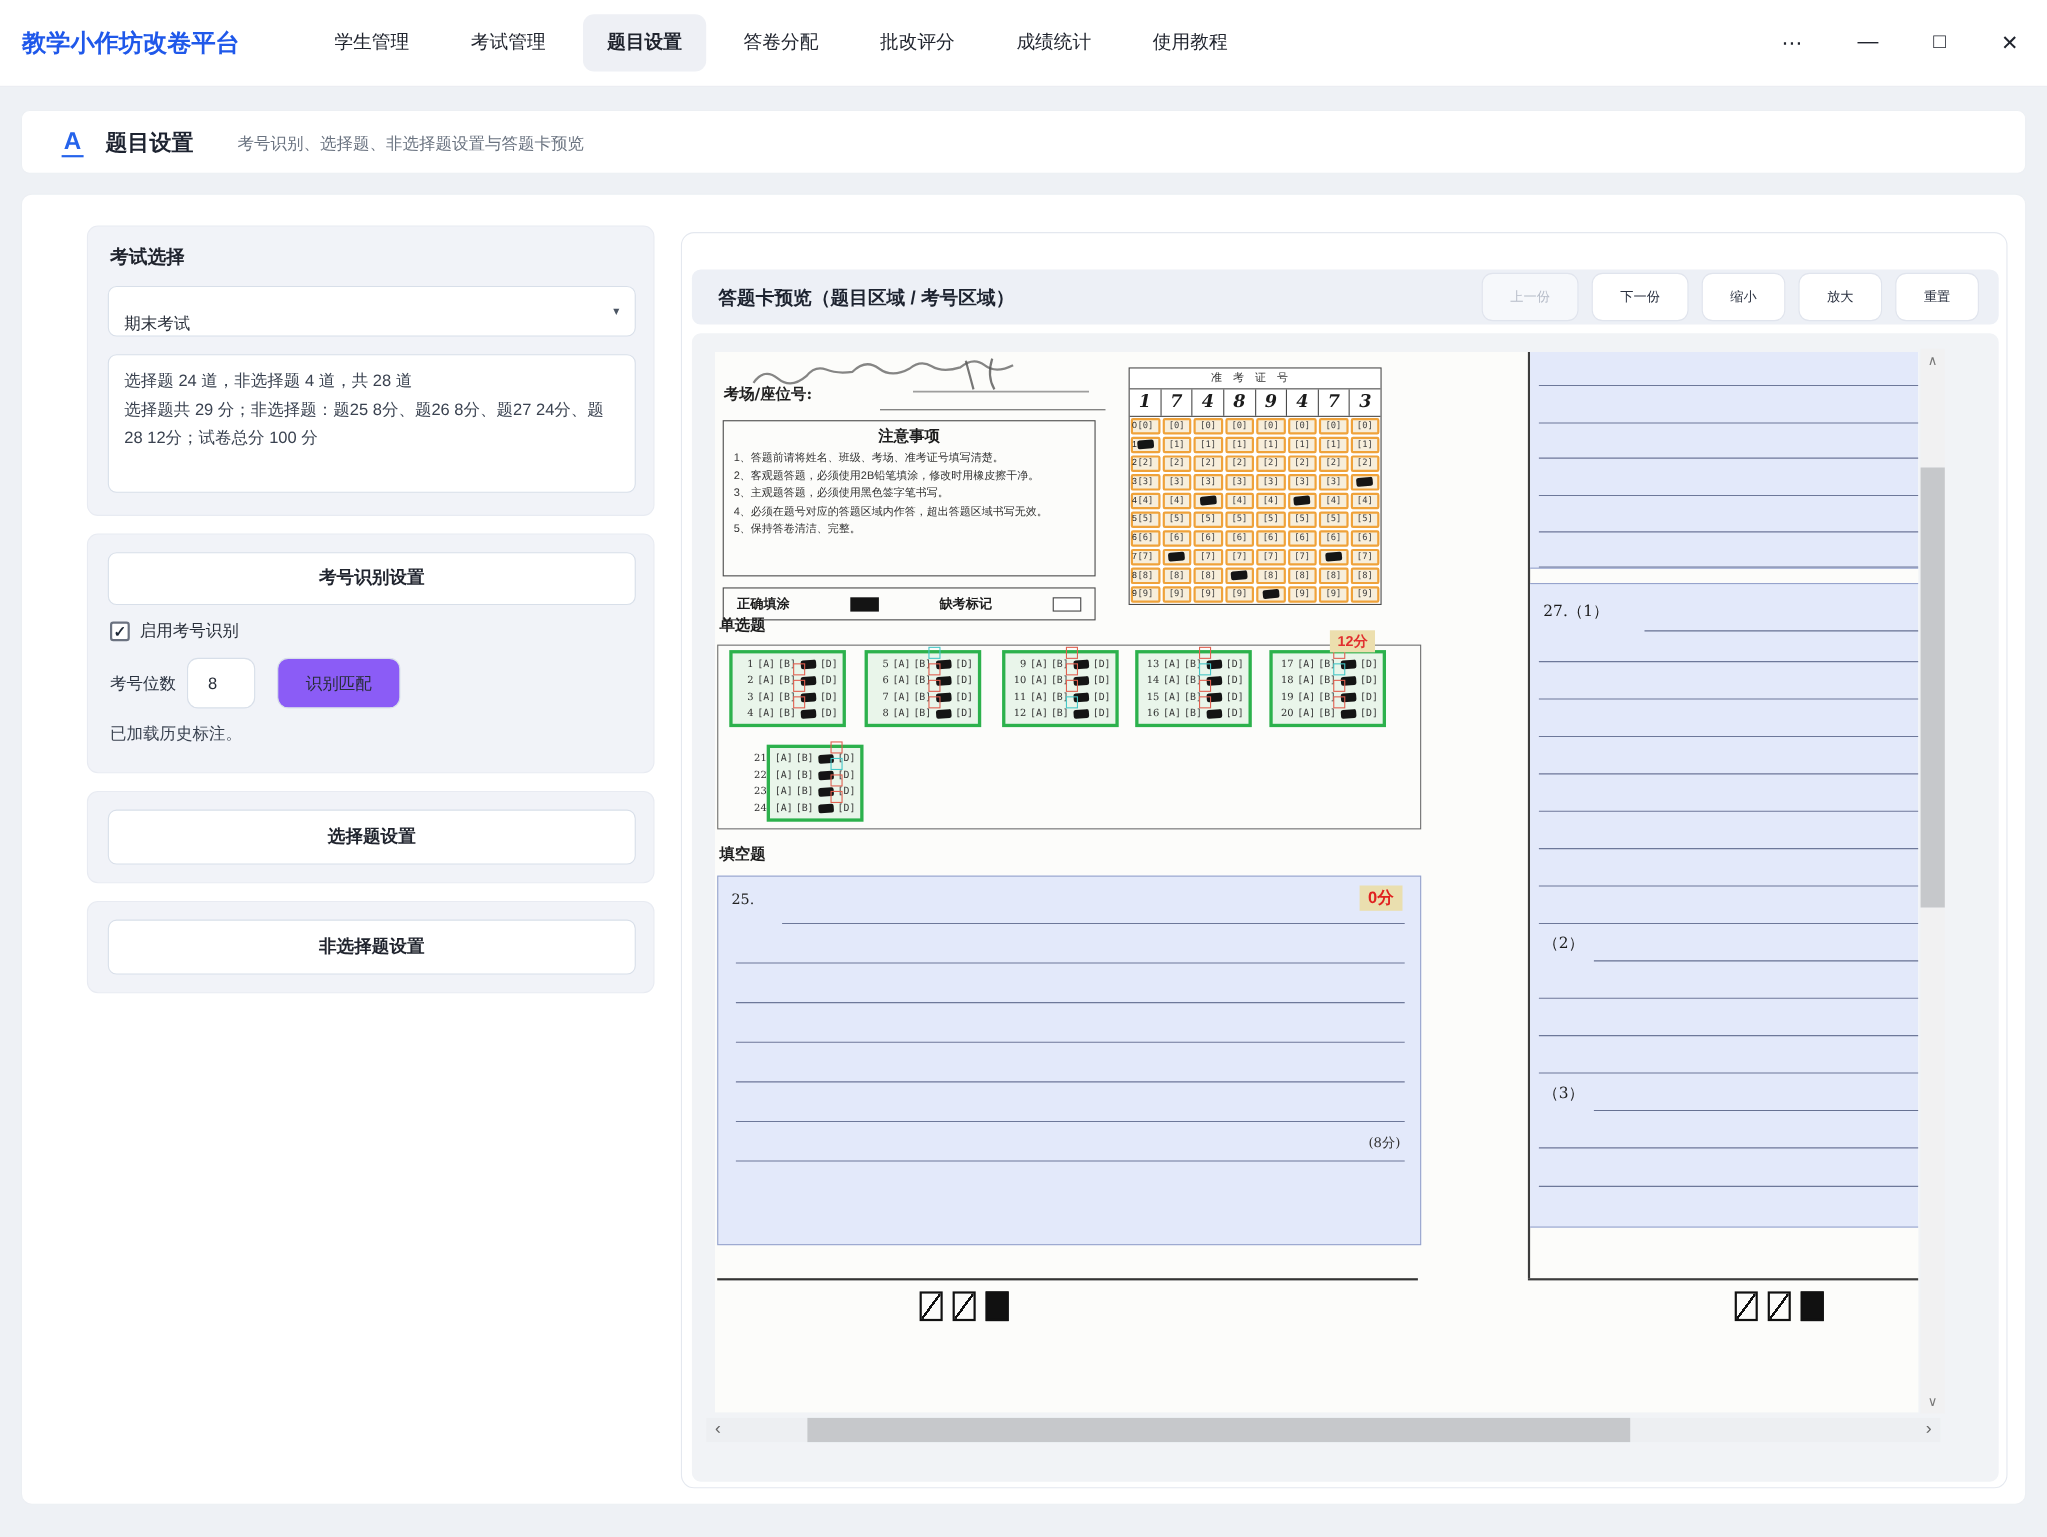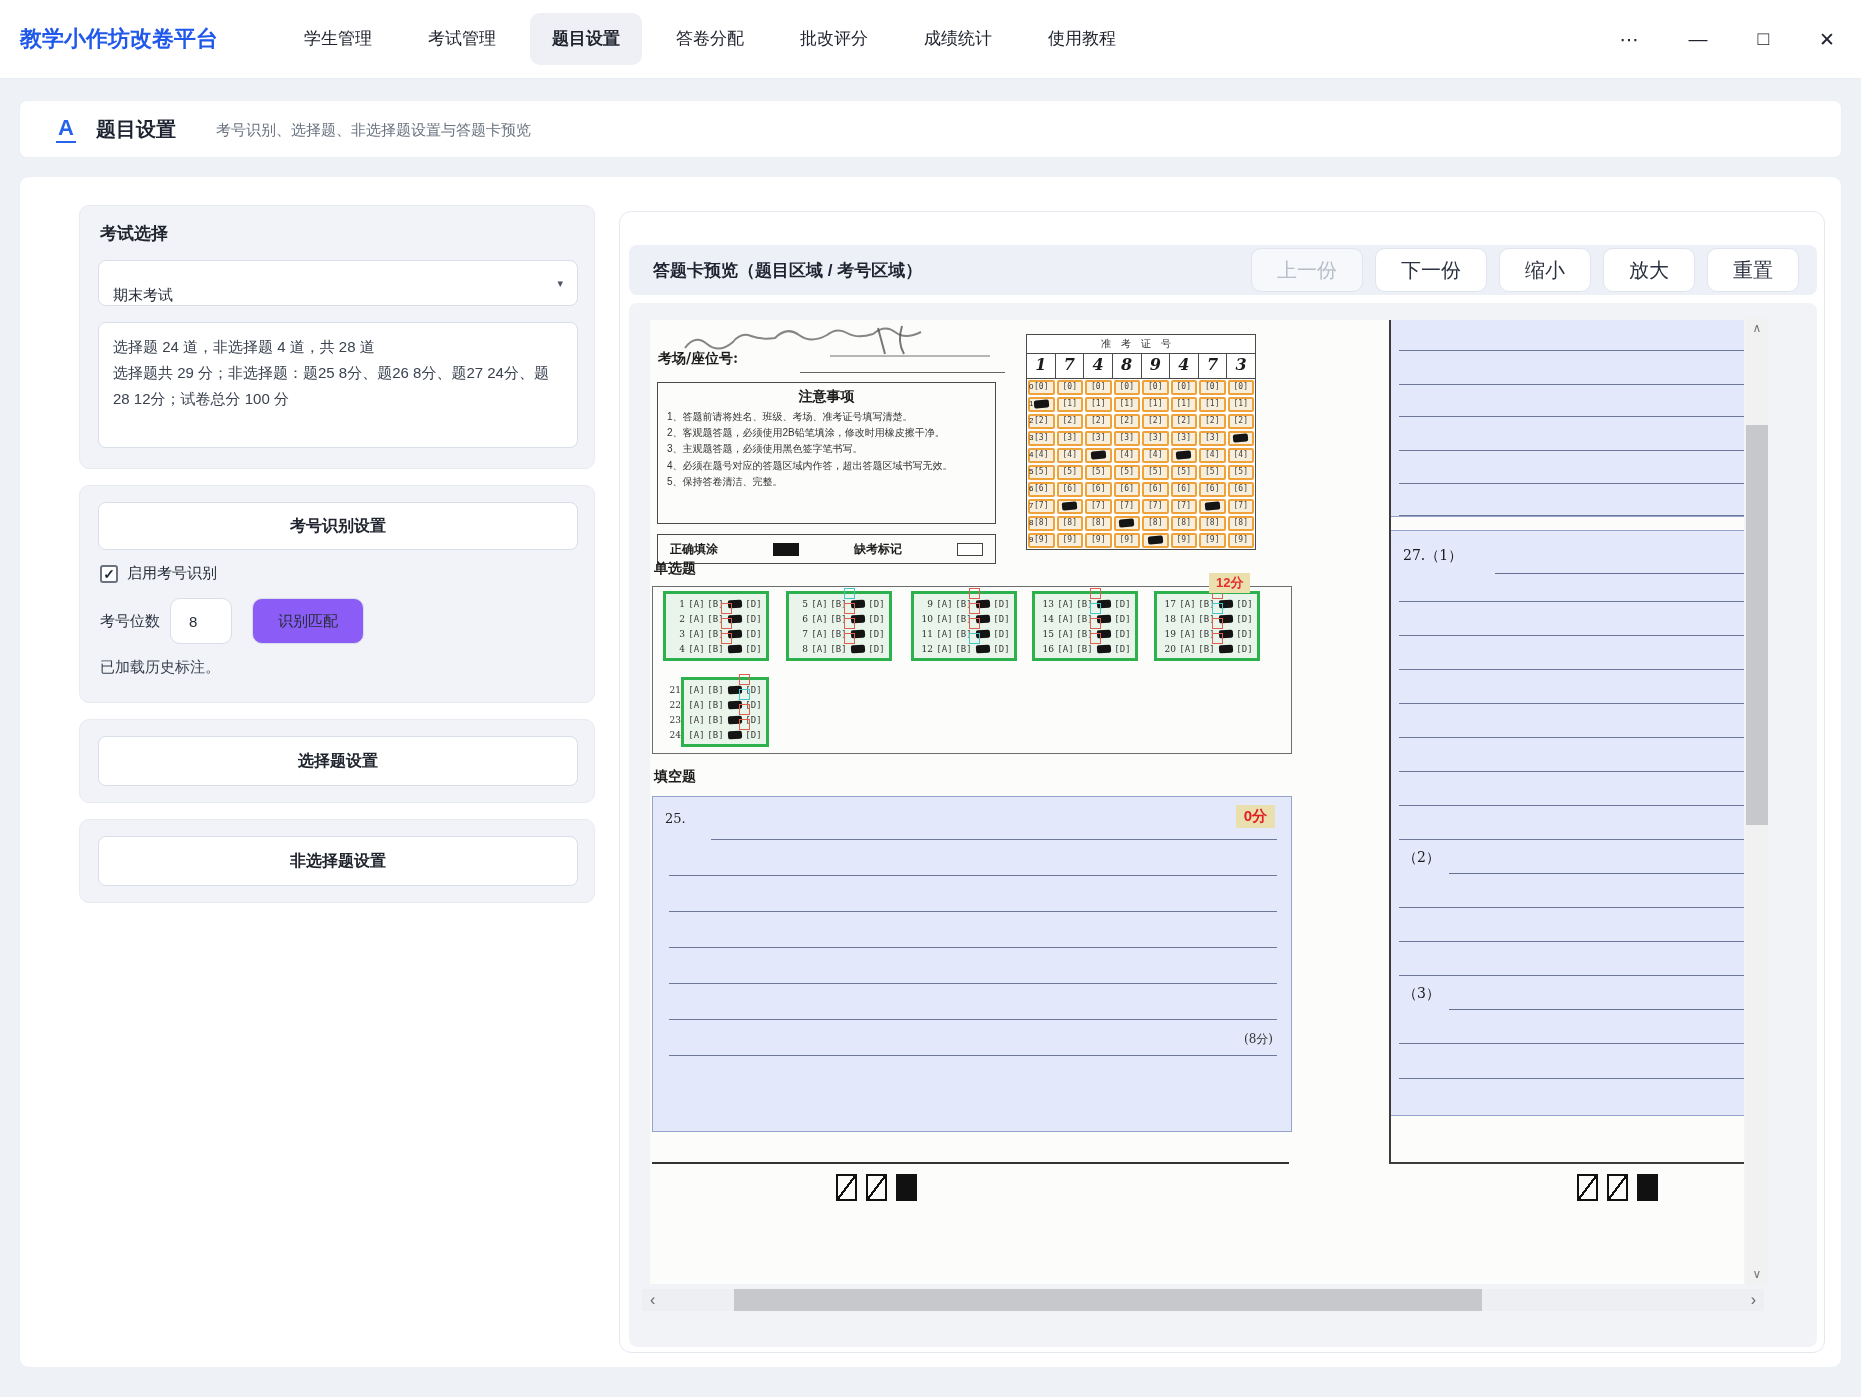--- a/index.html
+++ b/index.html
@@ -55,21 +55,21 @@
   .status-text{position:absolute;left:20px;top:172px;font-size:15px;color:#3a4250;}
 
   
   .preview-card{position:absolute;left:599px;top:34px;width:1206px;height:1142px;background:#fff;
     border:1px solid #e4e8ef;border-radius:12px;box-sizing:border-box;}
   .preview-head{position:absolute;left:9px;top:33px;width:1188px;height:50px;background:#edf0f6;
     border-radius:8px;display:flex;align-items:center;}
   .preview-title{margin-left:24px;font-size:17px;font-weight:bold;color:#1d2330;flex:1;}
   .toolbar{display:flex;gap:12px;margin-right:18px;}
   .pbtn{height:44px;padding:0 25px;background:#fff;border:1px solid #e0e4ed;border-radius:10px;
-    font-size:20px;color:#2a3140;cursor:pointer;font-family:Liberation Serif, serif;}
+    font-size:12px;color:#2a3140;cursor:pointer;font-family:Liberation Serif, serif;}
   .pbtn.disabled{background:#f6f8fb;color:#b7bdc9;cursor:default;}
   .preview-body{position:absolute;left:9px;top:91px;width:1188px;height:1044px;background:#f1f3f6;
     border-radius:8px;overflow:hidden;}
 
   
   .sheet{position:absolute;left:21px;top:17px;width:1094px;height:964px;background:#fcfcfa;overflow:hidden;}
   .scanfont{font-family:"DejaVu Serif","Liberation Serif",serif;}
   .seat-label{position:absolute;left:8px;top:30px;font-size:14px;font-weight:bold;color:#1d1d1d;}
   .seat-line{position:absolute;left:150px;top:52px;width:205px;border-bottom:1.5px solid #666;}
   .notice-box{position:absolute;left:7px;top:62px;width:339px;height:142px;border:1.5px solid #4a4a4a;
@@ -99,21 +99,21 @@
   .g-rowlabel{position:absolute;left:2px;top:3px;font-size:8px;color:#222;z-index:2;}
 
   
   .mc-label{position:absolute;left:4px;top:240px;font-size:14px;font-weight:bold;color:#1c1c1c;}
   .mc-box{position:absolute;left:2px;top:266px;width:640px;height:168px;border:1px solid #6e6e6e;box-sizing:border-box;}
   .mc-group{position:absolute;border:3px solid #2cb14c;background:rgba(44,177,76,.09);padding:2px 3px;}
   .mc-row{display:flex;align-items:center;height:15px;position:relative;}
   .mc-num{width:16px;text-align:right;font-size:9px;color:#2e2e2e;margin-right:2px;
     font-family:"DejaVu Serif",serif;}
   .nums-out .mc-num{position:absolute;left:-24px;width:18px;}
-  .nums-out{margin-left:0;}
+  .nums-out{margin-left:16px;}
   .mc-opt{width:19px;font-size:9px;color:#3a3a3a;text-align:center;font-family:"DejaVu Sans Mono",monospace;}
   .mc-blob{width:19px;display:flex;justify-content:center;}
   .mc-blob i{display:block;width:14px;height:8px;background:#141414;border-radius:2px;transform:rotate(-4deg);}
   .mc-mark{position:absolute;left:52px;top:-8px;width:11px;height:11px;box-sizing:border-box;z-index:3;}
   .mc-mark.red{border:1.5px solid #e06050;}
   .mc-mark.cyan{border:1.5px solid #45c7c7;}
   .mc-badge{position:absolute;left:556px;top:-14px;background:#ecdfae;padding:1px 7px;
     color:#e12f2f;font-size:13px;font-weight:bold;z-index:4;}
 
   

